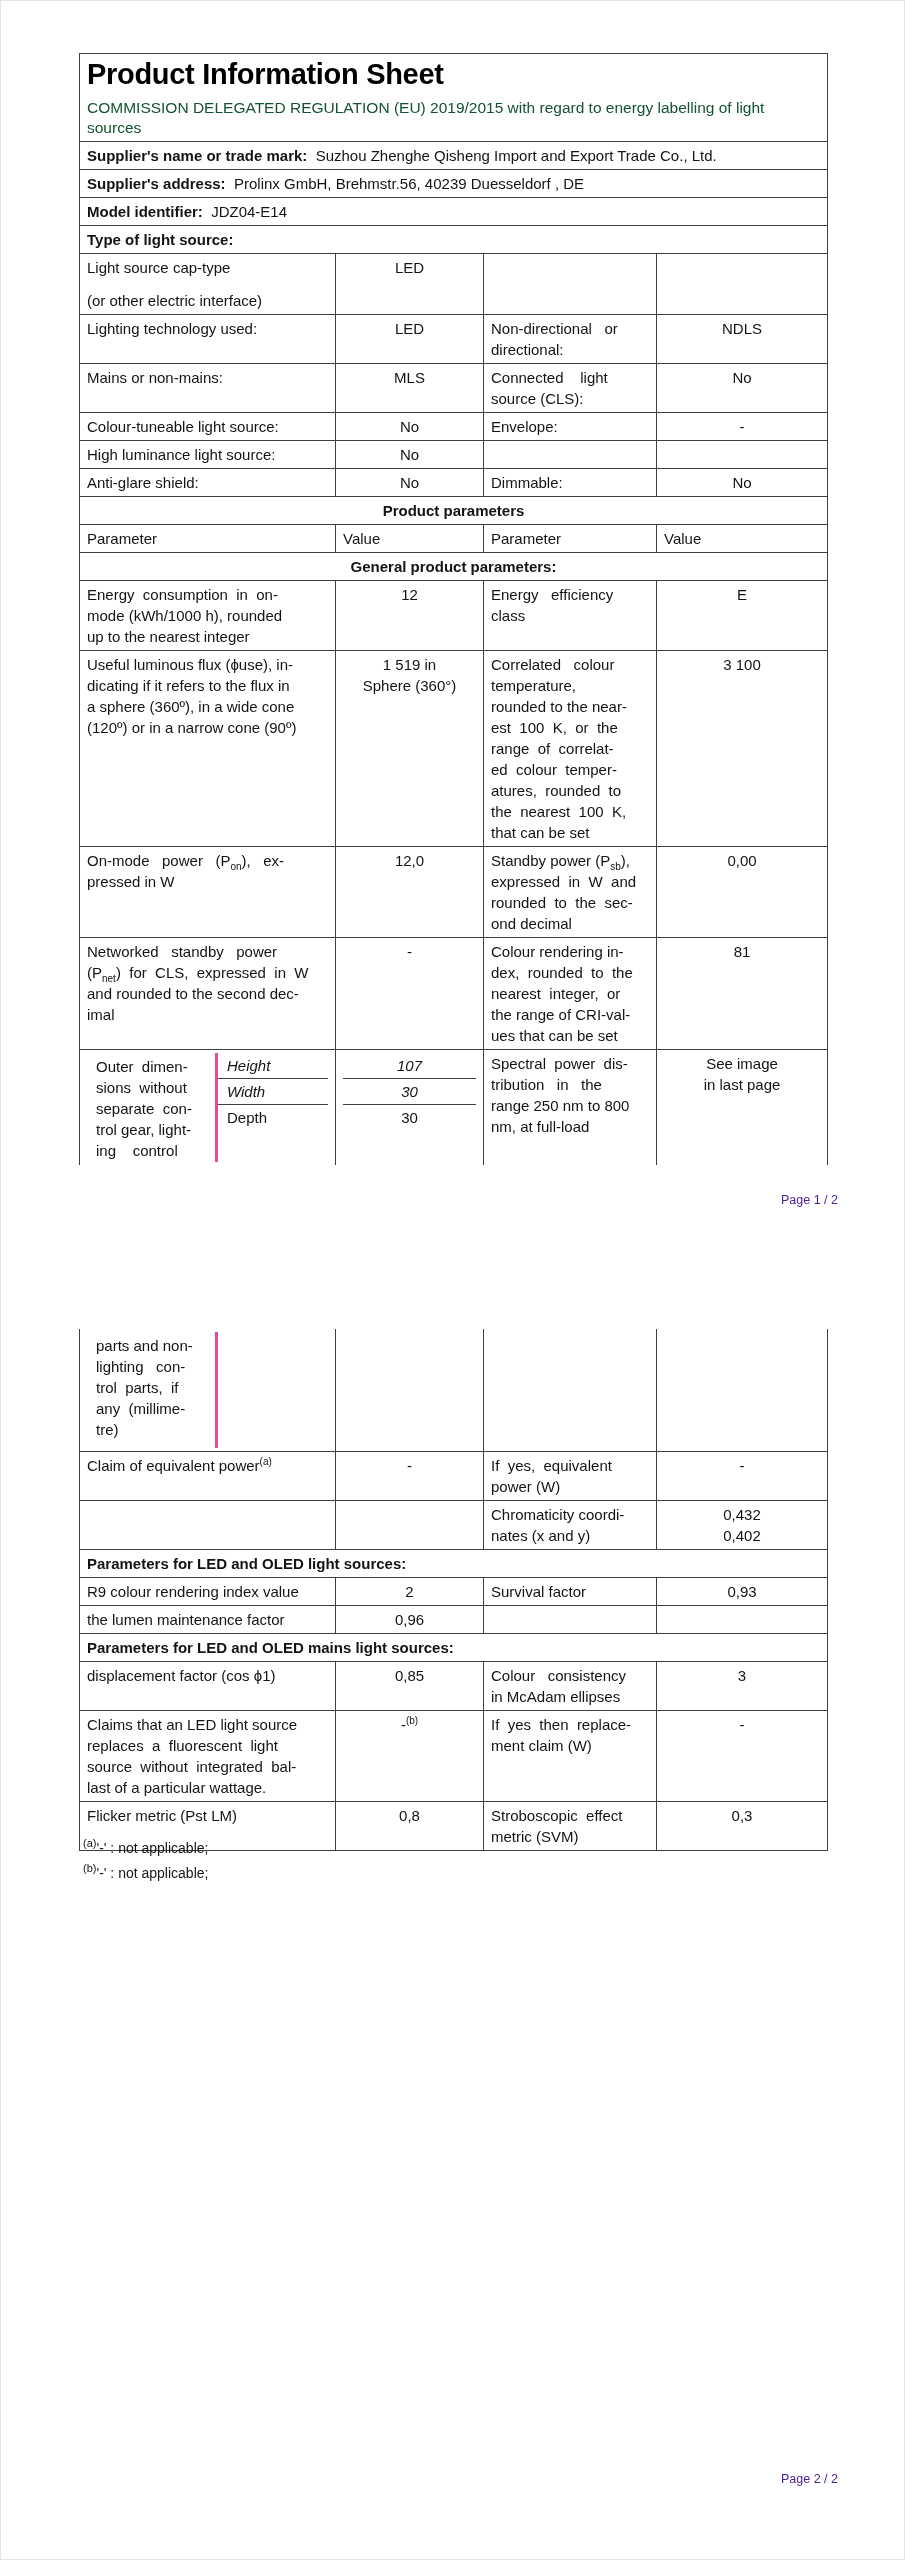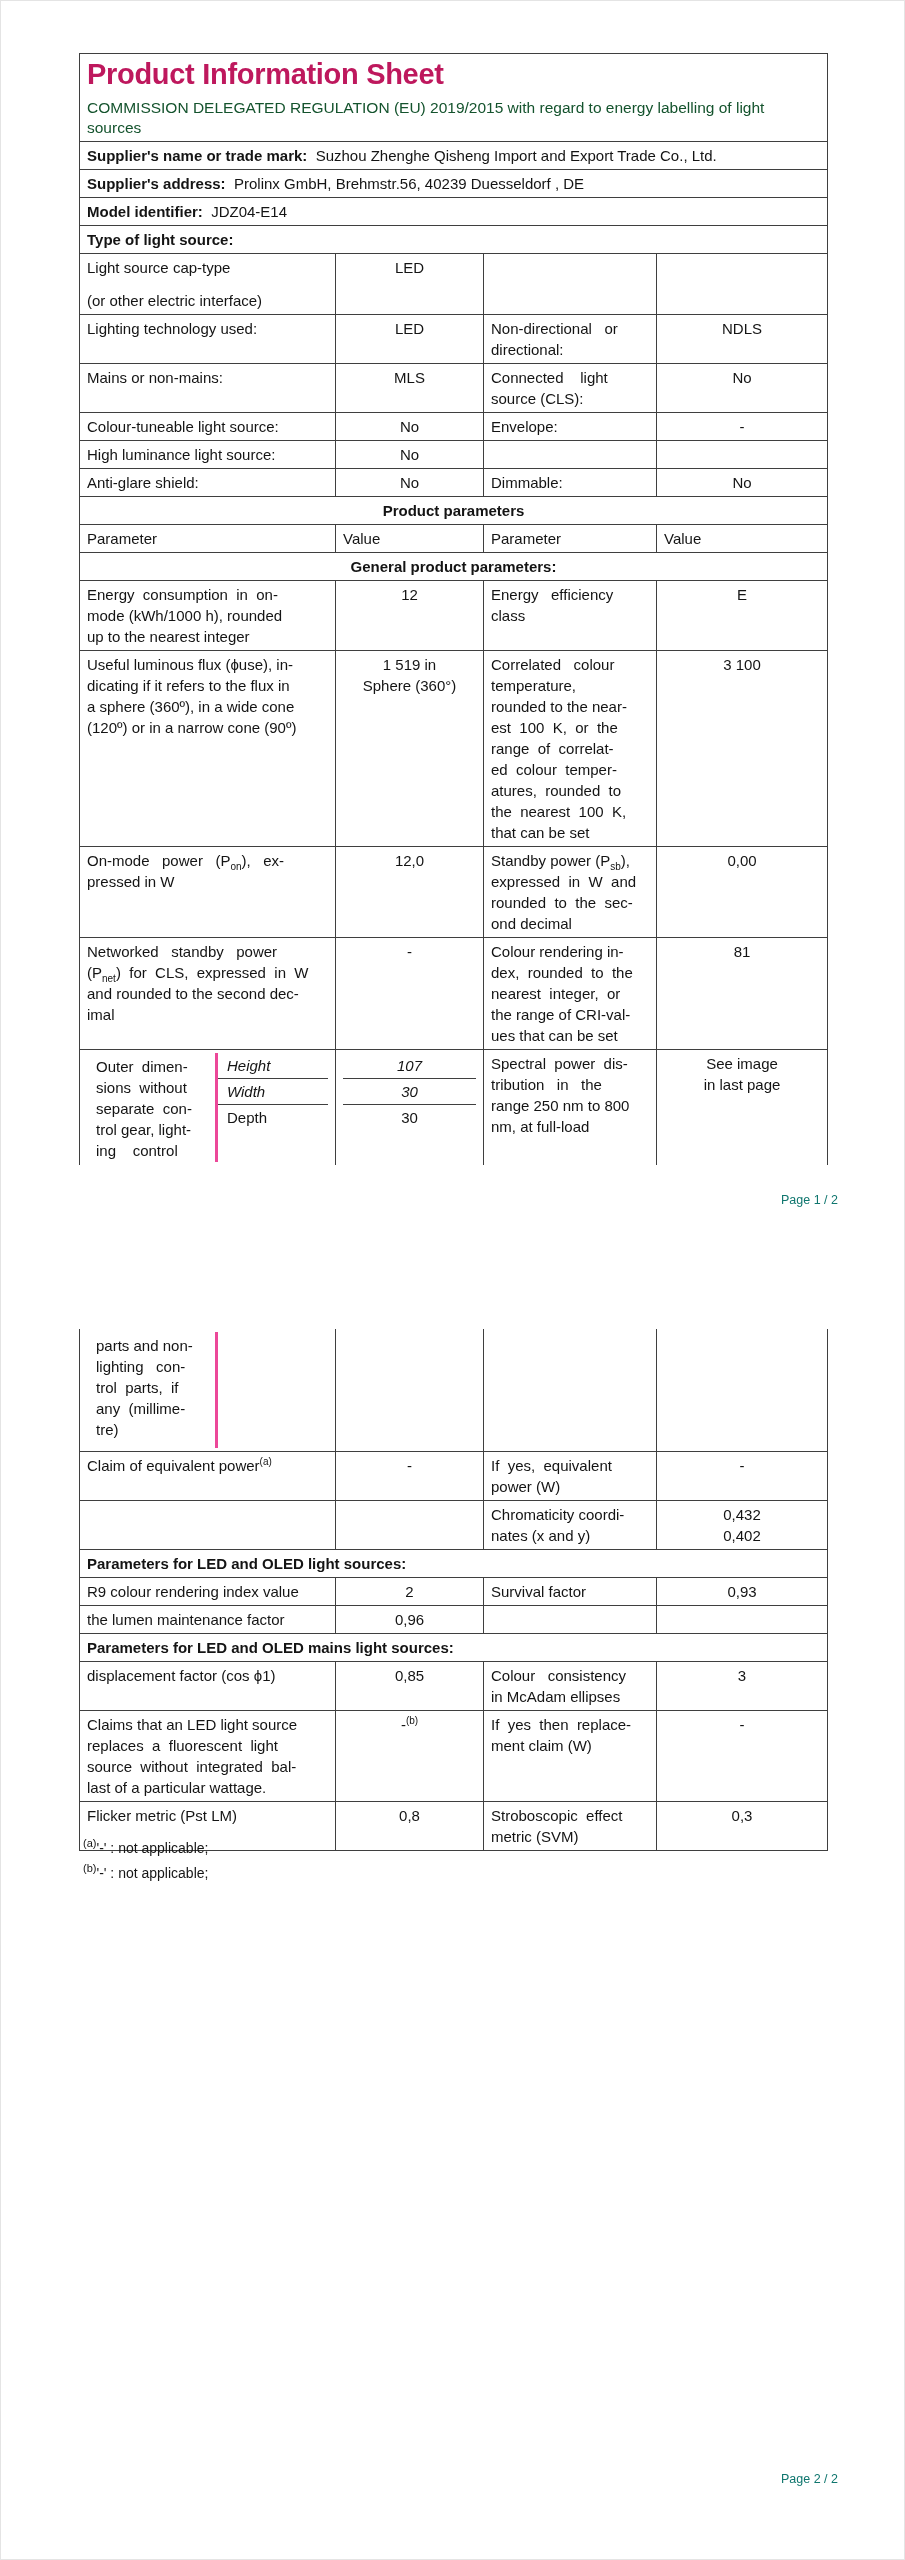--- a/index.html
+++ b/index.html
@@ -40,21 +40,21 @@
   .dimlabel{width:131px;min-width:131px;box-sizing:border-box;border-right:3px solid #ec4899;padding:3px 6px 3px 9px;}
   .dimsub{flex:1;display:flex;flex-direction:column;}
   .subrow{height:26px;box-sizing:border-box;padding:2px 9px;}
   .subrow.bb{border-bottom:1px solid #3f3f3f;font-style:italic;}
   .subrow.flex1{flex:1;}
   td.dims-val .subrow{text-align:center;padding:2px 4px;}
 
   sub{font-size:10px;line-height:0;}
   sup{font-size:10px;line-height:0;}
 
-  .pagefoot{position:absolute;left:79px;width:759px;text-align:right;font-size:12.5px;color:#0f766e;}
+  .pagefoot{position:absolute;left:79px;width:759px;text-align:right;font-size:12.5px;color:#4c1d95;}
   #page1-footer{top:1193px;}
   #page2-footer{top:2472px;}
 
   .footnotes{position:absolute;left:83px;top:1840px;width:500px;font-size:14px;color:#161616;}
   .footnote{margin-bottom:9px;}
   .footnote sup{font-size:11px;}
 </style>
 </head>
 <body>
 
@@ -63,21 +63,21 @@
   <table class="sheet" id="page1-table">
     <colgroup>
         <col style="width:256px">
         <col style="width:148px">
         <col style="width:173px">
         <col style="width:171px">
       </colgroup>
     <tbody id="page1-body">
         <tr>
           <td class="title-cell" colspan="4">
-            <div class="doc-title" style="color: #be185d;">Product Information Sheet</div>
+            <div class="doc-title" style="color: #000000;">Product Information Sheet</div>
             <div class="doc-subtitle">COMMISSION DELEGATED REGULATION (EU) 2019/2015 with regard to energy labelling of light sources</div>
           </td>
         </tr>
         <tr>
           <td class="lv" colspan="4"><span class="b">Supplier's name or trade mark:</span>&nbsp; <span>Suzhou Zhenghe Qisheng Import and Export Trade Co., Ltd.</span></td>
         </tr>
         <tr>
           <td class="lv" colspan="4"><span class="b">Supplier's address:</span>&nbsp; <span>Prolinx GmbH, Brehmstr.56, 40239 Duesseldorf , DE</span></td>
         </tr>
         <tr>

